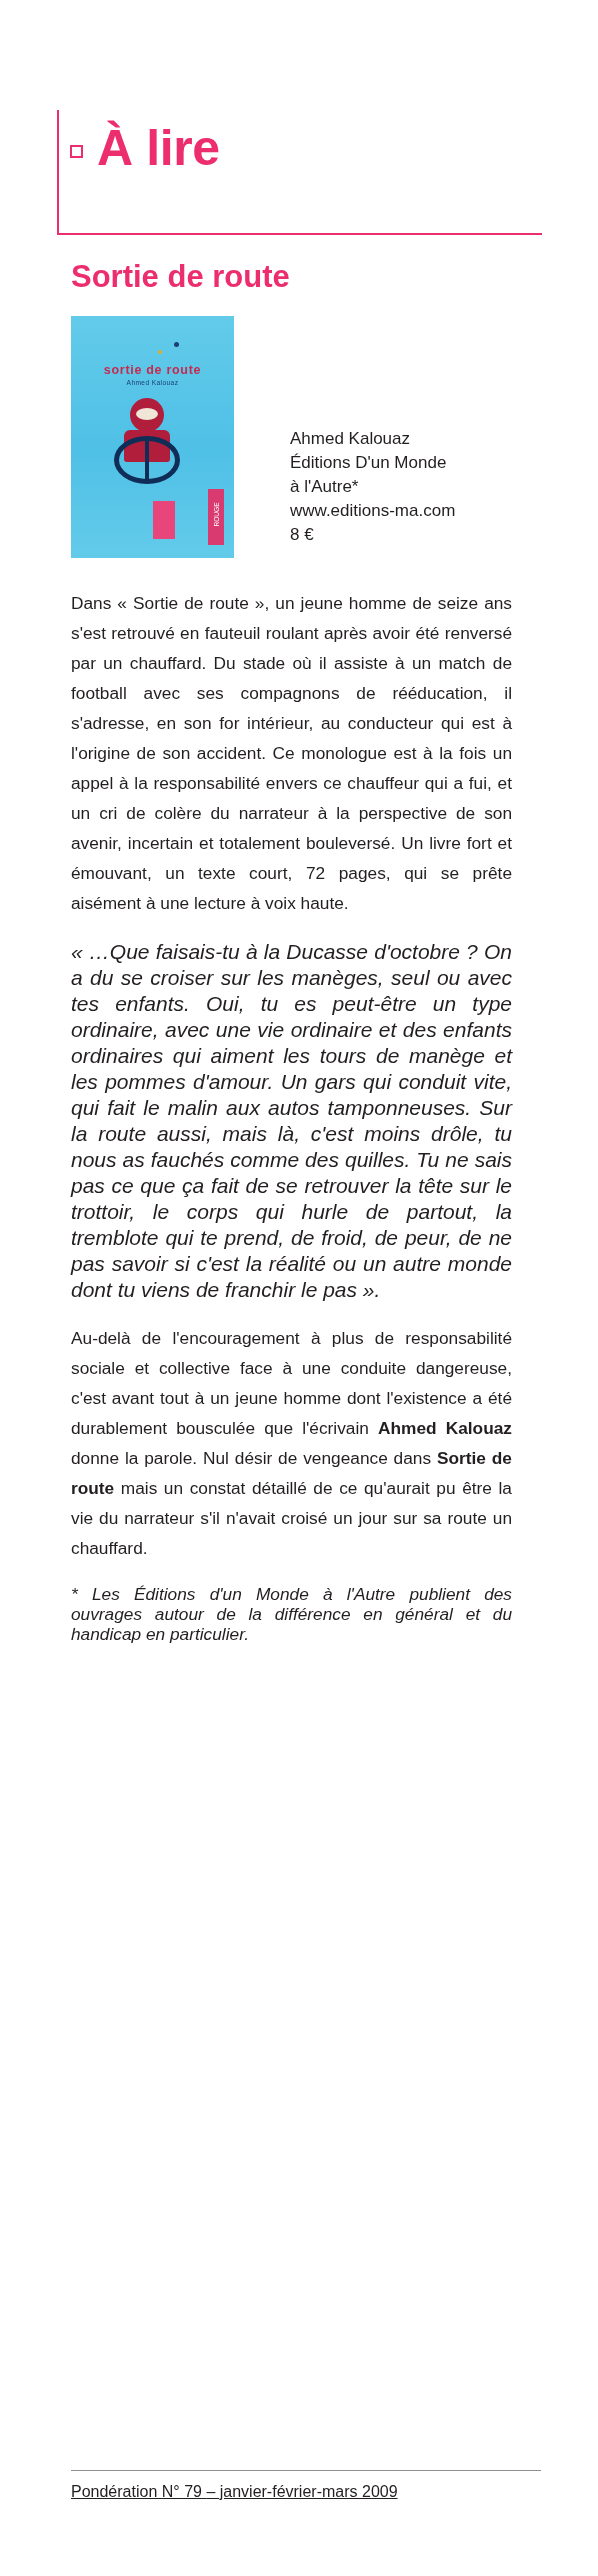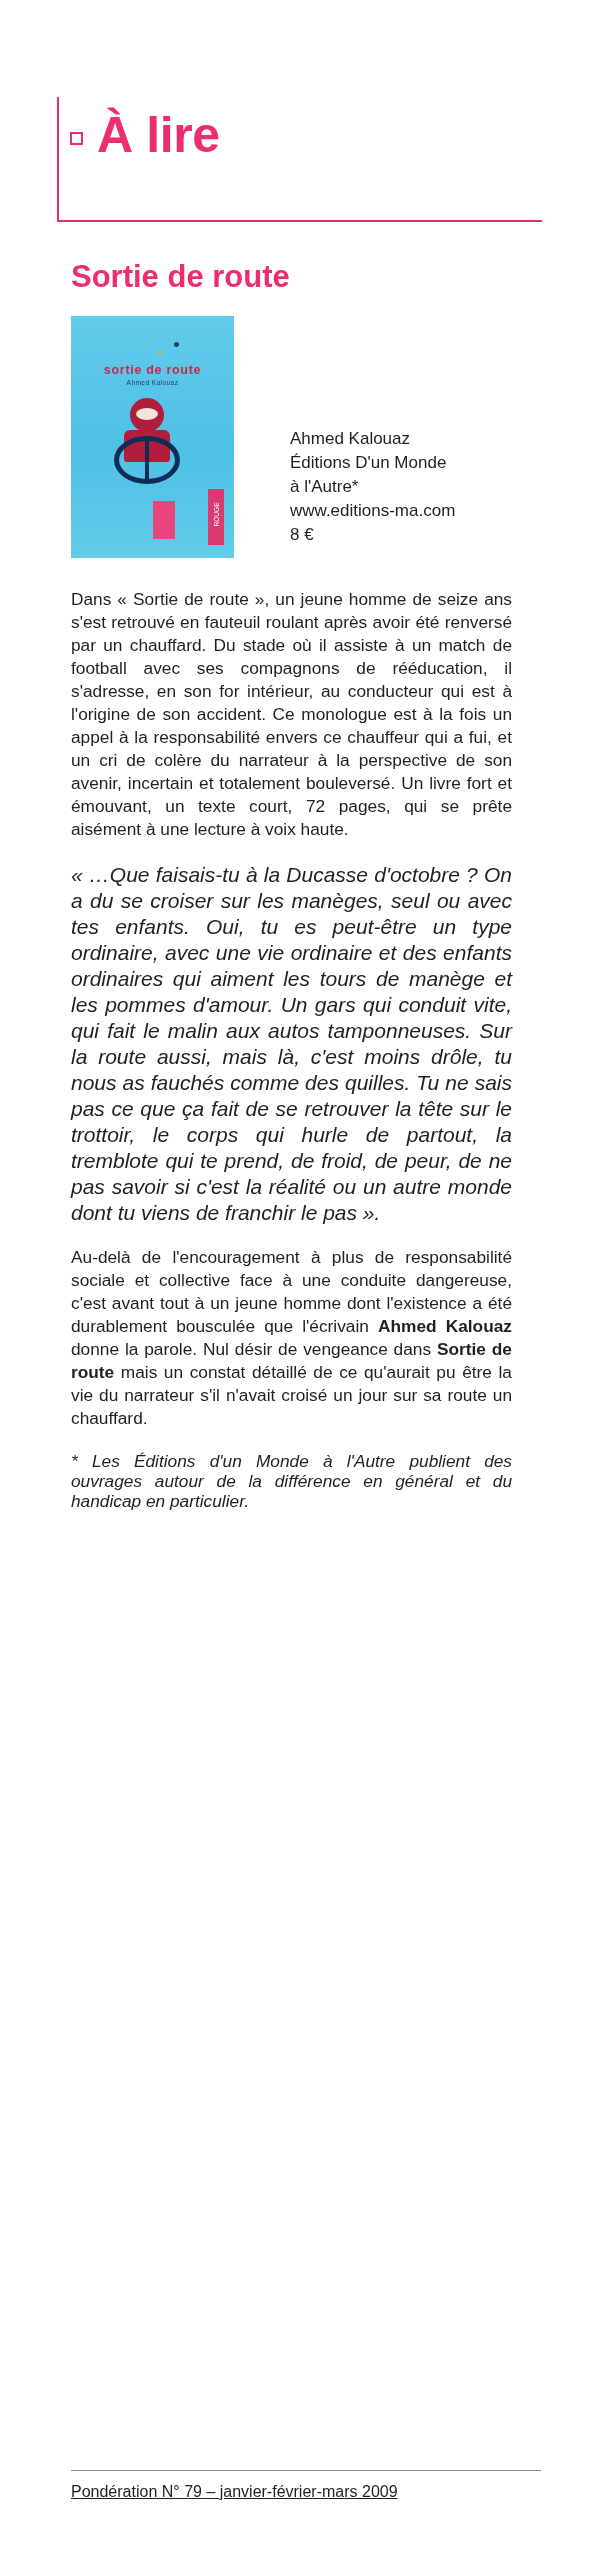--- a/index.html
+++ b/index.html
@@ -20,21 +20,21 @@
     left: 0;
     top: 0;
     width: 599px;
     height: 2576px;
   }
 
   
   .header {
     position: absolute;
     left: 57px;
-    top: 97px;
+    top: 110px;
     width: 485px;
     height: 125px;
   }
   .header-rule-v {
     position: absolute;
     left: 0;
     top: 0;
     width: 2.2px;
     height: 125px;
     background: #ec2d6e;
@@ -227,21 +227,21 @@
   
   .body-col {
     position: absolute;
     left: 71px;
     top: 588px;
     width: 441px;
   }
   p.para {
     margin: 0 0 20.6px 0;
     font-size: 17.3px;
-    line-height: 23px;
+    line-height: 30px;
     text-align: justify;
     text-justify: inter-word;
     color: #231f20;
   }
   p.quote {
     margin: 0 0 20.6px 0;
     font-size: 21px;
     line-height: 26px;
     text-align: justify;
     font-style: italic;

